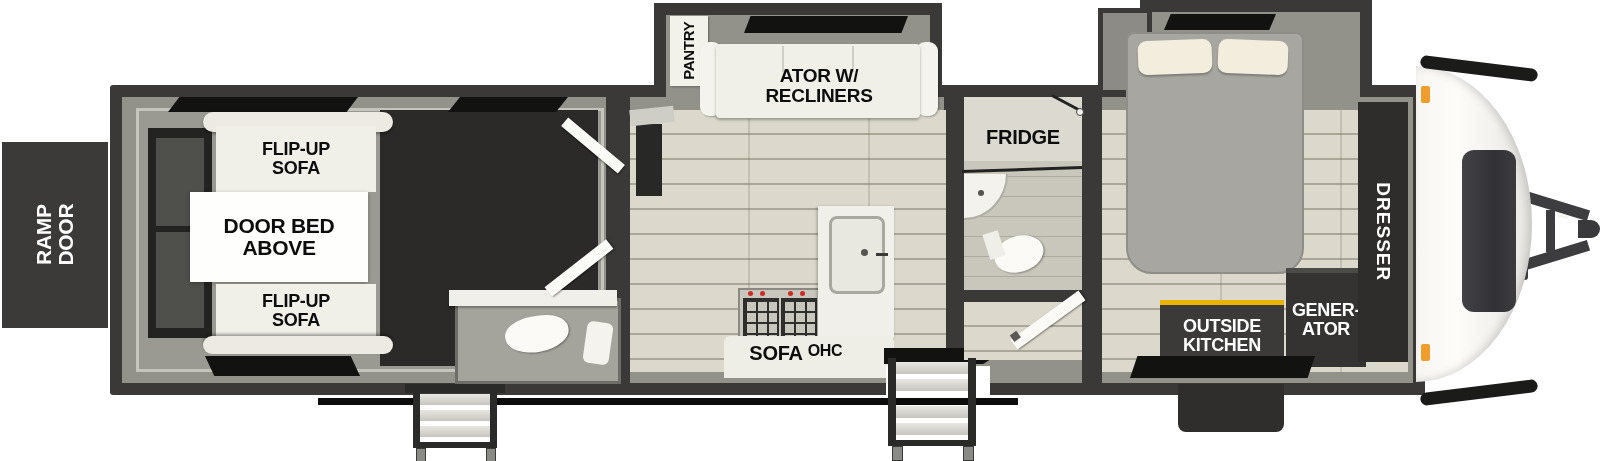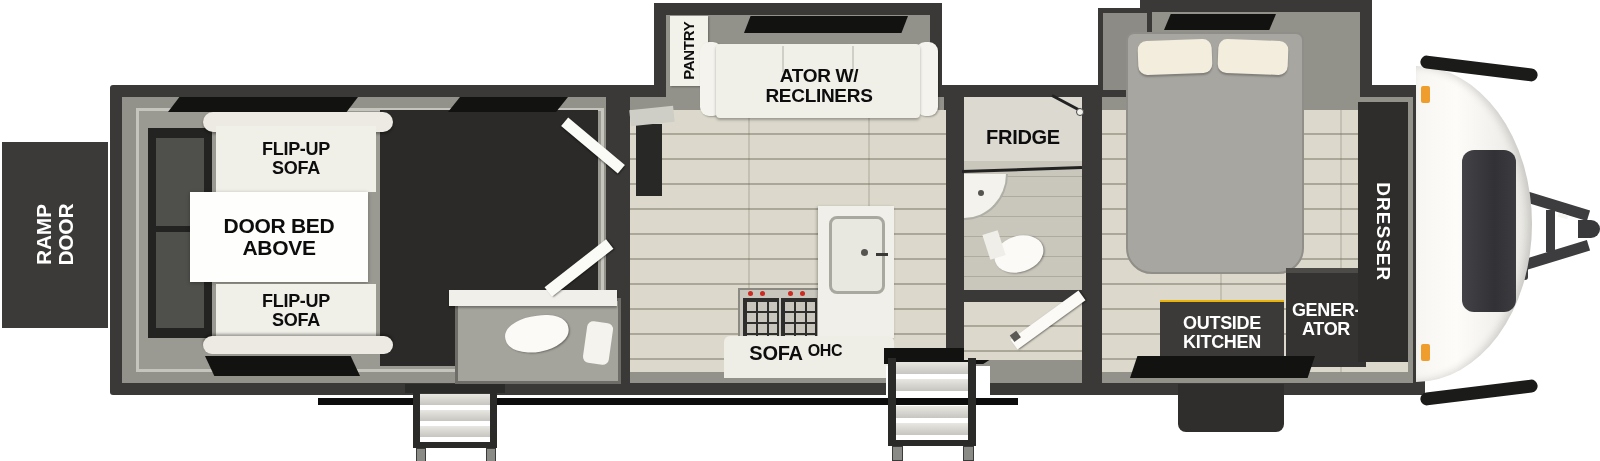--- a/index.html
+++ b/index.html
@@ -138,21 +138,21 @@
   <div class="abs planks" style="left:964px;top:302px;width:118px;height:58px;"></div>
   <div class="abs" style="left:1006px;top:314px;width:84px;height:12px;background:#fbfaf6;transform:rotate(-36deg);box-shadow:1px 1px 2px rgba(0,0,0,.5);">
     <div class="abs" style="left:2px;top:-4px;width:8px;height:8px;background:#5a5955;"></div>
   </div>
 
   <div class="abs planks" style="left:1102px;top:110px;width:306px;height:262px;"></div>
   <div class="abs win" style="left:1164px;top:14px;width:112px;height:16px;clip-path:polygon(6% 0,100% 0,94% 100%,0 100%);"></div>
   <div class="abs" style="left:1126px;top:32px;width:174px;height:238px;background:#a8a6a0;border:2px solid #908e88;border-radius:8px 8px 26px 26px;"></div>
   <div class="abs" style="left:1138px;top:40px;width:74px;height:34px;background:#f3edde;border-radius:9px;transform:rotate(-2deg);box-shadow:0 2px 2px rgba(0,0,0,.25);"></div>
   <div class="abs" style="left:1218px;top:40px;width:70px;height:34px;background:#f3edde;border-radius:9px;transform:rotate(2deg);box-shadow:0 2px 2px rgba(0,0,0,.25);"></div>
-  <div class="abs flex" style="left:1160px;top:300px;width:124px;height:62px;background:#3b3a38;border-top:2px solid #eab308;">
+  <div class="abs flex" style="left:1160px;top:300px;width:124px;height:62px;background:#3b3a38;border-top:5px solid #eab308;">
     <span class="lbl lbl-w" style="font-size:18px;">OUTSIDE
 KITCHEN</span>
   </div>
   <div class="abs flex" style="left:1286px;top:268px;width:80px;height:94px;background:#343331;border-top:5px solid #4c4b47;">
     <span class="lbl lbl-w" style="font-size:18px;">GENER-
 ATOR</span>
   </div>
   <div class="abs flex" style="left:1358px;top:102px;width:50px;height:260px;background:#2e2d2b;">
     <span class="lbl lbl-w" style="transform:rotate(90deg);font-size:19px;white-space:nowrap;letter-spacing:1px;">DRESSER</span>
   </div>

